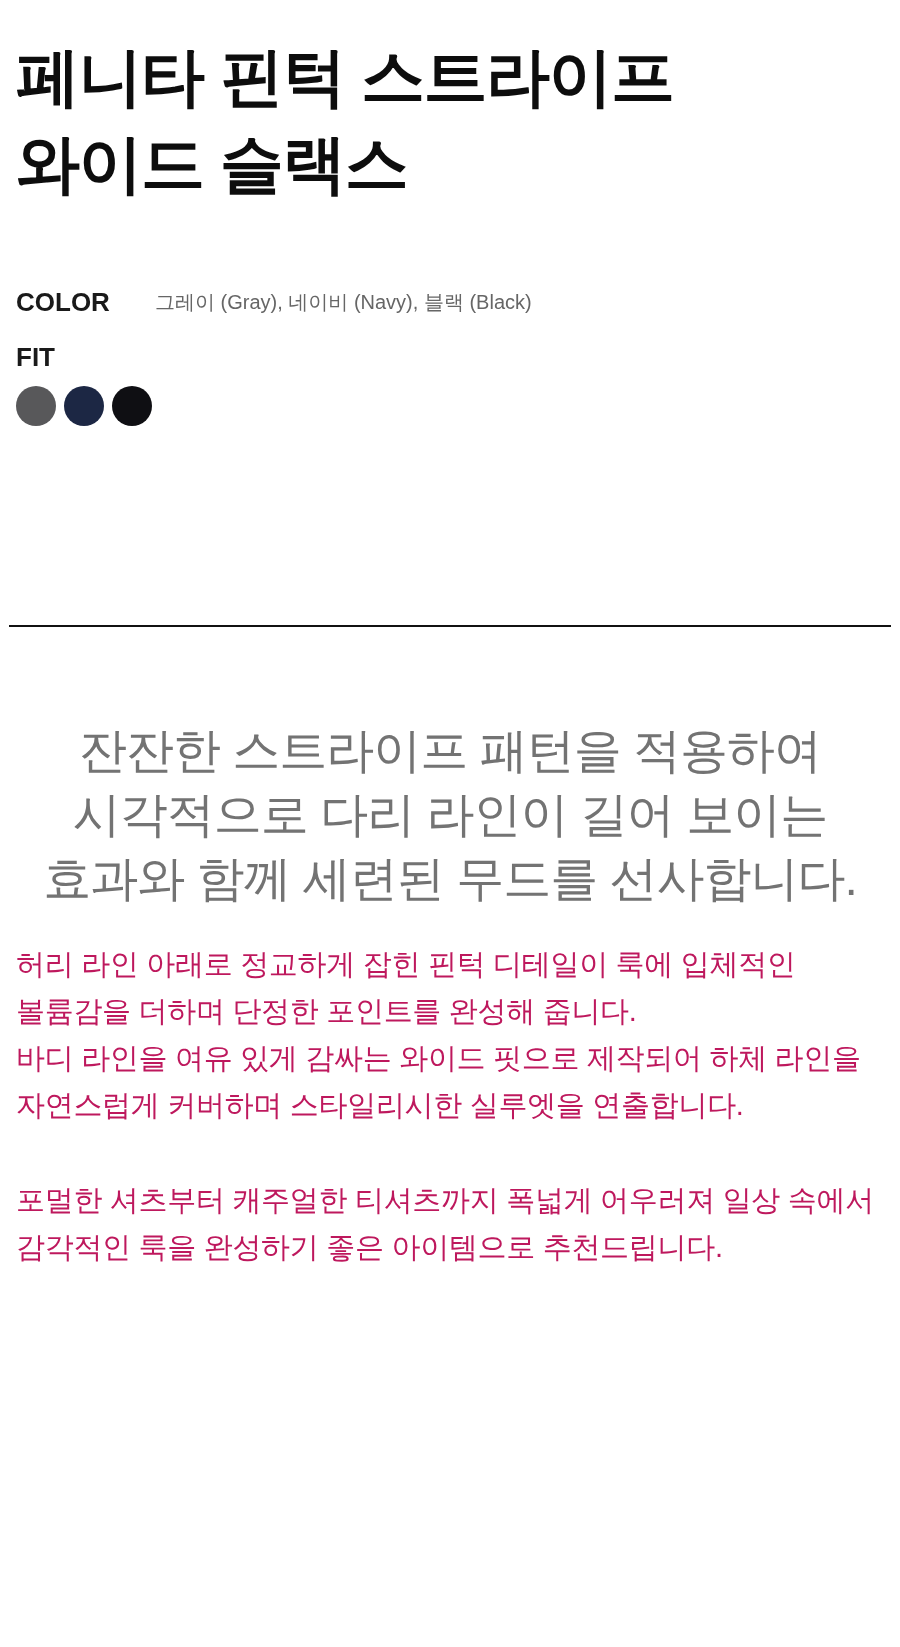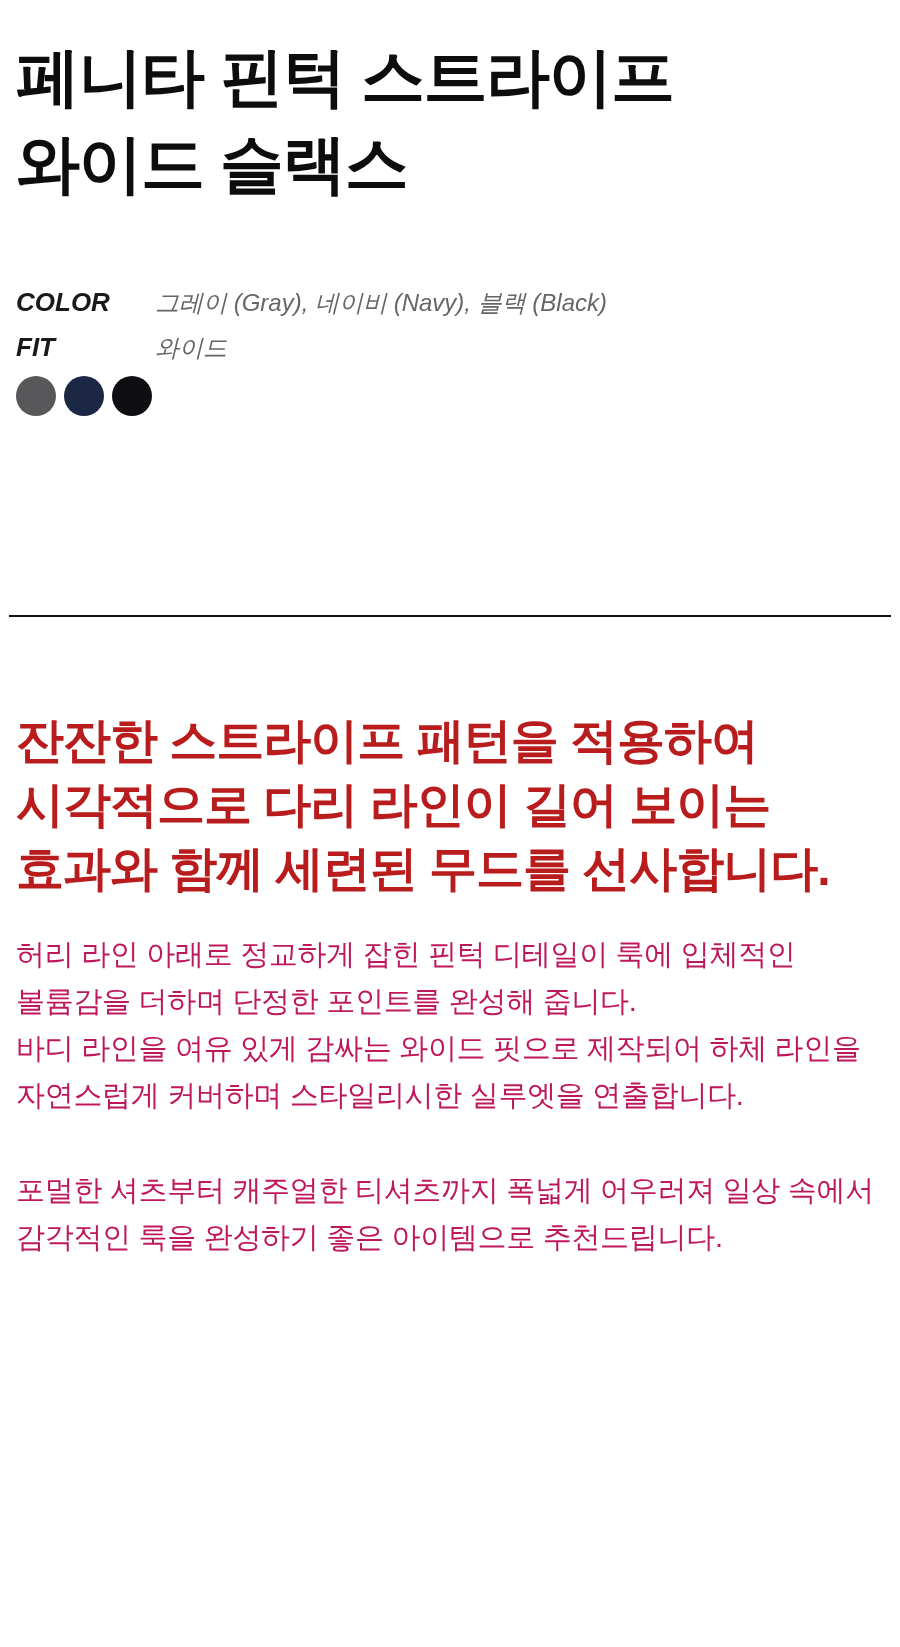--- a/index.html
+++ b/index.html
@@ -22,32 +22,31 @@
     font-weight: 700;
     line-height: 87px;
     letter-spacing: -1.5px;
     color: #0d0d0d;
     white-space: pre-line;
   }
   .spec-list {
     margin-top: 76px;
     display: grid;
     grid-template-columns: 139px 1fr;
-    row-gap: 8px;
-    font-style: italic;
+    row-gap: 18px;
   }
   .spec-label {
     font-size: 26px;
     font-weight: 700;
     line-height: 37px;
     color: #1a1a1a;
     letter-spacing: 0;
   }
   .spec-value {
-    font-size: 24px;
+    font-size: 20px;
     font-weight: 400;
     line-height: 37px;
     color: #666666;
   }
   .swatch-row {
     margin-top: 10px;
     display: flex;
     align-items: center;
     gap: 8px;
     height: 40px;
@@ -60,25 +59,26 @@
   }
   .section-divider {
     border: none;
     border-top: 2px solid #111111;
     margin: 199px -7px 0 -7px;
     height: 0;
   }
   .description-headline {
     margin-top: 92px;
     font-size: 48px;
-    font-weight: 700;
+    font-weight: 400;
     line-height: 64px;
     letter-spacing: -1px;
-    color: #b91c1c;
+    color: #737373;
     white-space: pre-line;
+    text-align: center;
   }
   .description-body { margin-top: 30px; }
   .description-paragraph {
     font-size: 29px;
     font-weight: 400;
     line-height: 47px;
     letter-spacing: -0.3px;
     color: #be185d;
     white-space: pre-line;
     margin-bottom: 48px;
@@ -90,21 +90,20 @@
 
 <div class="page">
 
   <h1 class="product-title">페니타 핀턱 스트라이프
 와이드 슬랙스</h1>
 
   <div class="spec-list">
     <div class="spec-label">COLOR</div>
     <div class="spec-value">그레이 (Gray), 네이비 (Navy), 블랙 (Black)</div>
     <div class="spec-label">FIT</div>
-    <div class="spec-value">와이드</div>
   </div>
 
   <div class="swatch-row">
     <span class="swatch" style="background-color: rgb(88, 88, 90);"></span>
     <span class="swatch" style="background-color: rgb(28, 39, 68);"></span>
     <span class="swatch" style="background-color: rgb(15, 15, 19);"></span>
   </div>
 
   <hr class="section-divider">
 

